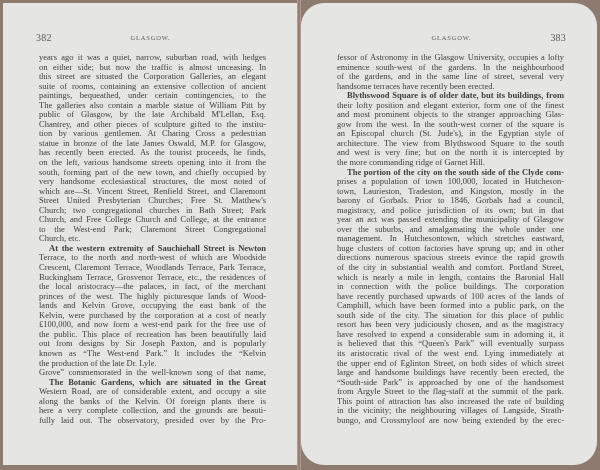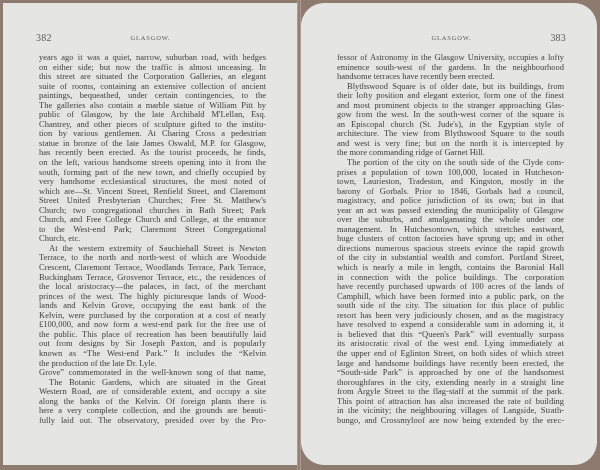--- a/index.html
+++ b/index.html
@@ -40,21 +40,21 @@
     position: absolute; top: 50px;
     font-size: 8.5px; line-height: 9.55px; color: #3f403d;
   }
   .left .body { left: 36px; width: 227px; }
   .right .body { left: 36px; width: 227px; }
   .line {
     display: block; white-space: nowrap; text-align: justify;
     text-align-last: justify; height: 9.55px; overflow: visible;
   }
   .line.last { text-align-last: left; }
-  .line.indent { padding-left: 10px; }
+  .line.indent { padding-left: 10px; font-weight: bold; }
 </style>
 </head>
 <body>
 
 <div class="spread">
   <div class="page left">
     <div class="header">
       <span class="pnum">382</span>
       <span class="running">GLASGOW.</span>
     </div>
@@ -104,20 +104,21 @@
   <div class="gutter"></div>
 
   <div class="page right">
     <div class="header">
       <span class="running">GLASGOW.</span>
       <span class="pnum">383</span>
     </div>
     <div class="body" id="right-body">
         <span class="line">fessor of Astronomy in the Glasgow University, occupies a lofty</span>
         <span class="line">eminence south-west of the gardens.  In the neighbourhood</span>
+        <span class="line">of the gardens, and in the same line of street, several very</span>
         <span class="line last">handsome terraces have recently been erected.</span>
         <span class="line indent">Blythswood Square is of older date, but its buildings, from</span>
         <span class="line">their lofty position and elegant exterior, form one of the finest</span>
         <span class="line">and most prominent objects to the stranger approaching Glas-</span>
         <span class="line">gow from the west.  In the south-west corner of the square is</span>
         <span class="line">an Episcopal church (St. Jude's), in the Egyptian style of</span>
         <span class="line">architecture.  The view from Blythswood Square to the south</span>
         <span class="line">and west is very fine; but on the north it is intercepted by</span>
         <span class="line last">the more commanding ridge of Garnet Hill.</span>
         <span class="line indent">The portion of the city on the south side of the Clyde com-</span>
@@ -136,20 +137,19 @@
         <span class="line">have recently purchased upwards of 100 acres of the lands of</span>
         <span class="line">Camphill, which have been formed into a public park, on the</span>
         <span class="line">south side of the city.  The situation for this place of public</span>
         <span class="line">resort has been very judiciously chosen, and as the magistracy</span>
         <span class="line">have resolved to expend a considerable sum in adorning it, it</span>
         <span class="line">is believed that this “Queen's Park” will eventually surpass</span>
         <span class="line">its aristocratic rival of the west end.  Lying immediately at</span>
         <span class="line">the upper end of Eglinton Street, on both sides of which street</span>
         <span class="line">large and handsome buildings have recently been erected, the</span>
         <span class="line">“South-side Park” is approached by one of the handsomest</span>
-        <span class="line">thoroughfares in the city, extending nearly in a straight line</span>
         <span class="line">from Argyle Street to the flag-staff at the summit of the park.</span>
         <span class="line">This point of attraction has also increased the rate of building</span>
         <span class="line">in the vicinity; the neighbouring villages of Langside, Strath-</span>
         <span class="line">bungo, and Crossmyloof are now being extended by the erec-</span>
       </div>
   </div>
 </div>
 
 </body></html>

